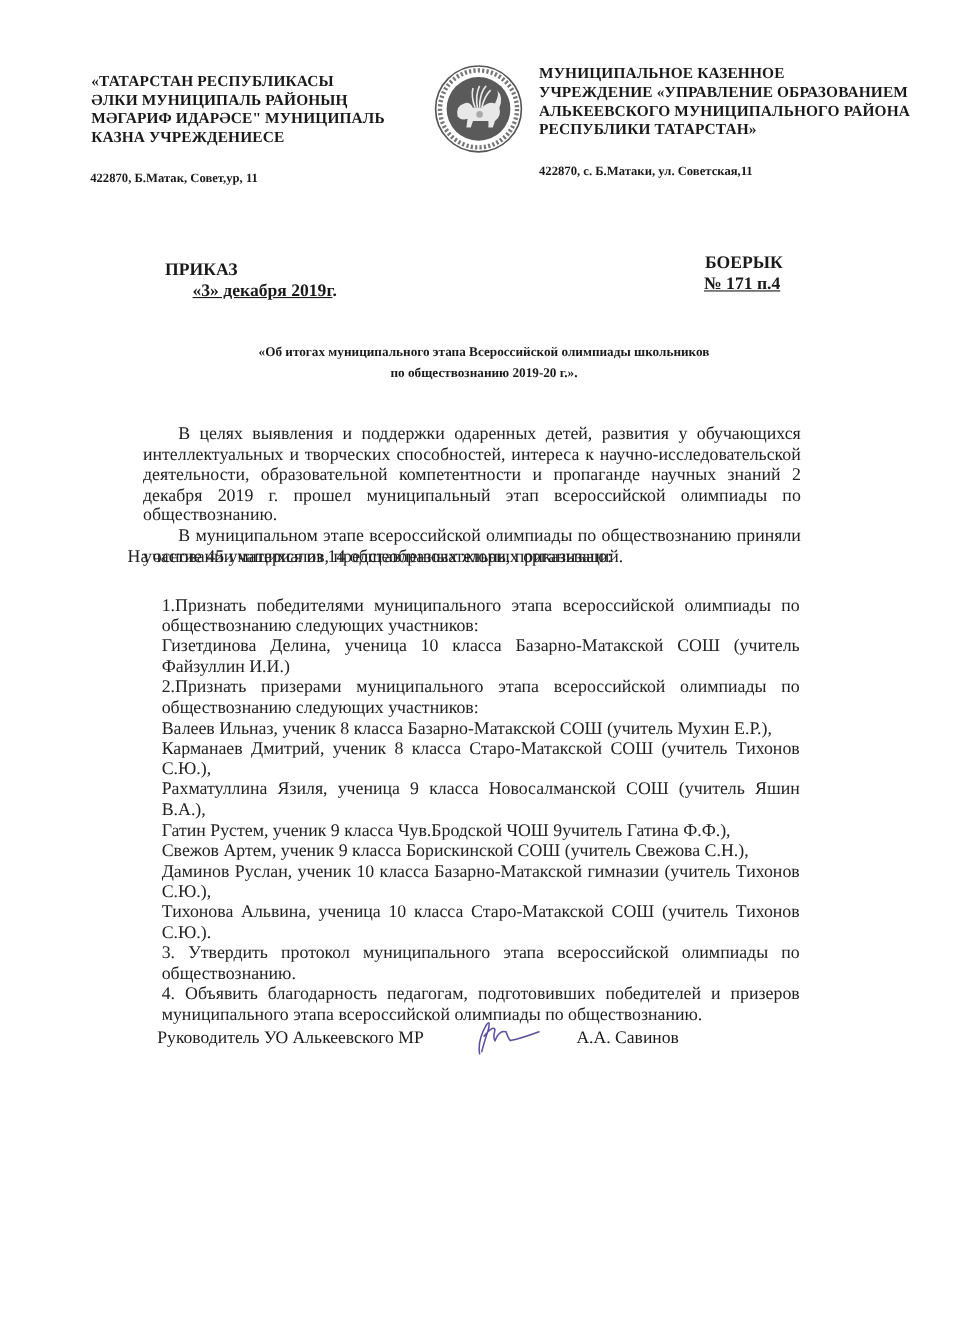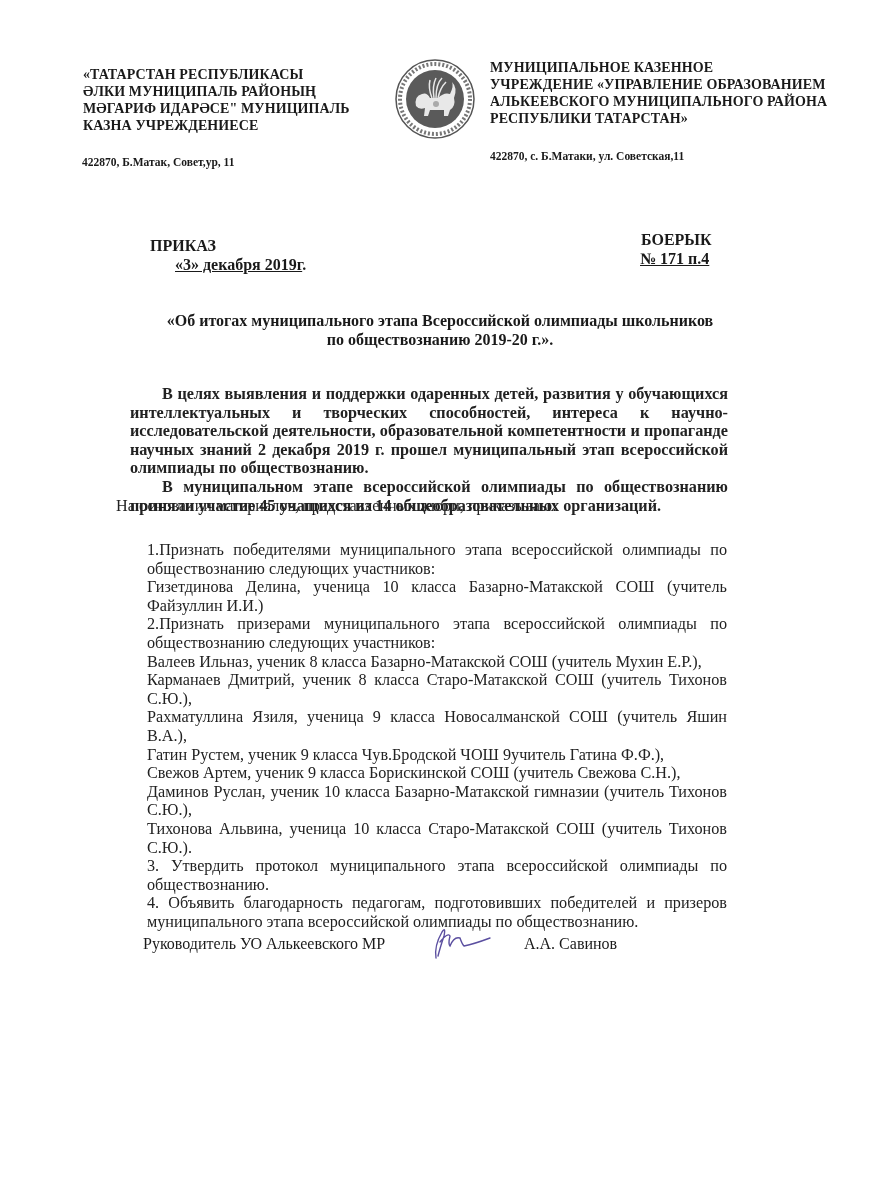--- a/index.html
+++ b/index.html
@@ -3,24 +3,24 @@
 <meta charset="utf-8">
 <style>
   html, body { margin: 0; padding: 0; background: #ffffff; }
   body { width: 873px; height: 1200px; position: relative; overflow: hidden;
          font-family: "Liberation Serif", serif; color: #1a1a1a; }
   .abs { position: absolute; }
   .hdr { font-weight: bold; font-size: 14px; line-height: 17px; letter-spacing: 0.1px; }
   .addr { font-weight: bold; font-size: 11.5px; }
   .order { font-weight: bold; font-size: 16px; line-height: 19px; }
   .u { text-decoration: underline; }
-  .title { font-weight: bold; font-size: 16px; line-height: 19px; text-align: center; width: 620px; }
+  .title { font-weight: bold; font-size: 12px; line-height: 19px; text-align: center; width: 620px; }
   .body { font-size: 16.2px; line-height: 18.6px; text-align: justify; width: 598px; color: #222; }
   .body p { margin: 0; }
-  .ind { text-indent: 32px; font-weight: bold; }
+  .ind { text-indent: 32px; }
   .last { text-align-last: left; }
   .sig { font-size: 16px; text-align: right; }
 </style>
 </head>
 <body>
 
 <div class="abs hdr" style="left:83px; top:66px;">
   <div>«ТАТАРСТАН РЕСПУБЛИКАСЫ</div>
   <div>ӘЛКИ МУНИЦИПАЛЬ РАЙОНЫҢ</div>
   <div>МӘГАРИФ ИДАРӘСЕ" МУНИЦИПАЛЬ</div>

